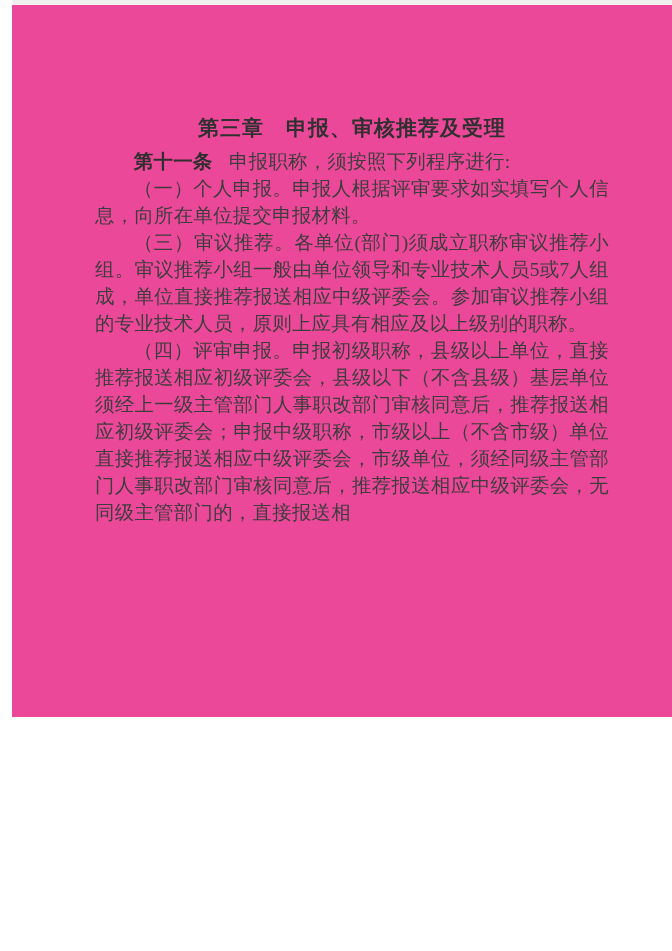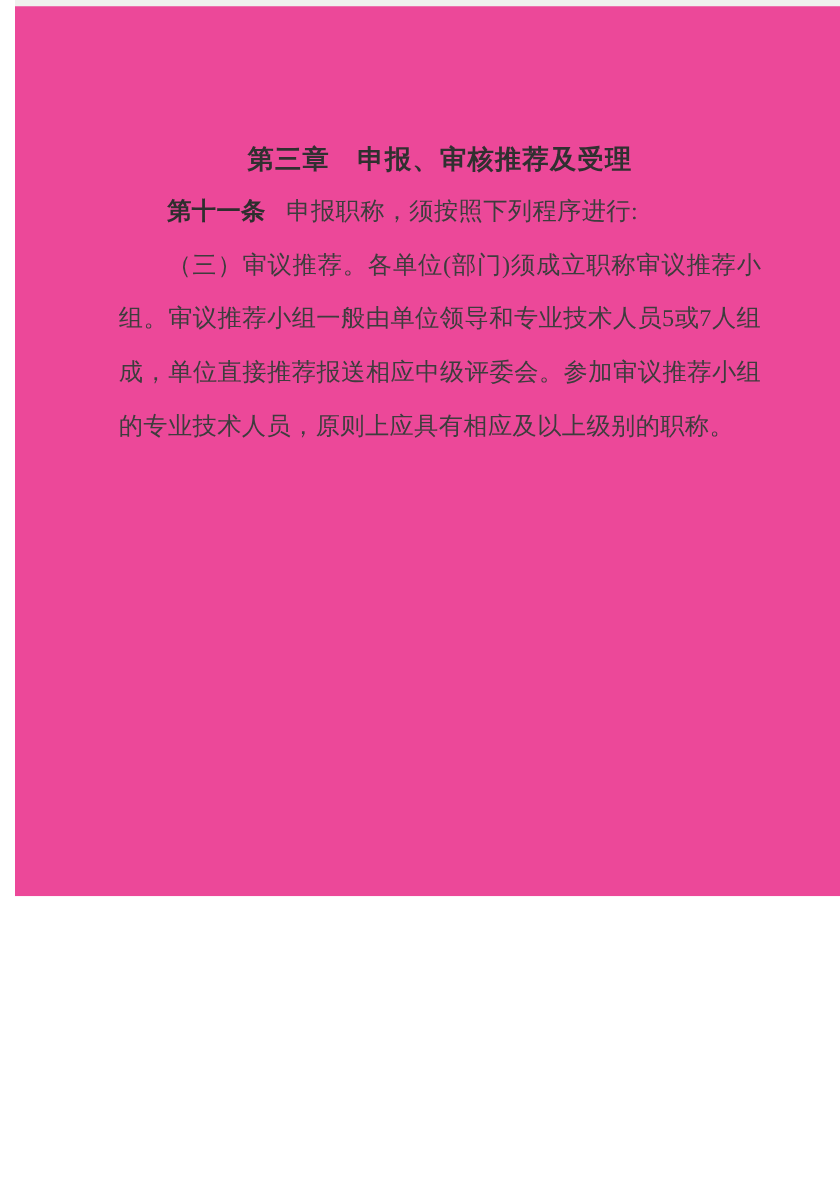--- a/index.html
+++ b/index.html
@@ -43,21 +43,21 @@
     font-size: 21px;
     line-height: 35px;
     font-weight: bold;
     color: #303030;
     font-family: "Liberation Sans", "DejaVu Sans", sans-serif;
     letter-spacing: 1px;
   }
   .para {
     margin: 0;
     font-size: 19.4px;
-    line-height: 43px;
+    line-height: 27px;
     text-indent: 2em;
     text-align: justify;
     text-justify: inter-character;
     letter-spacing: 0.3px;
     color: #3d3d3d;
   }
   .lead:not(:empty) {
     font-weight: bold;
     color: #2e2e2e;
     font-family: "Liberation Sans", "DejaVu Sans", sans-serif;
@@ -78,21 +78,23 @@
 
 <div class="page">
   <div class="scan-top-edge"></div>
   <div class="scan-right-edge"></div>
 
   <div class="content">
     <h1 class="title">第三章　申报、审核推荐及受理</h1>
 
     <p class="para"><span class="lead">第十一条</span><span>申报职称，须按照下列程序进行:</span></p>
 
+    <p class="para"><span class="lead"></span><span>（一）个人申报。申报人根据评审要求如实填写个人信息，向所在单位提交申报材料。</span></p>
 
 
     <p class="para"><span class="lead"></span><span>（三）审议推荐。各单位(部门)须成立职称审议推荐小组。审议推荐小组一般由单位领导和专业技术人员5或7人组成，单位直接推荐报送相应中级评委会。参加审议推荐小组的专业技术人员，原则上应具有相应及以上级别的职称。</span></p>
 
 
+    <p class="para"><span class="lead"></span><span>（四）评审申报。申报初级职称，县级以上单位，直接推荐报送相应初级评委会，县级以下（不含县级）基层单位须经上一级主管部门人事职改部门审核同意后，推荐报送相应初级评委会；申报中级职称，市级以上（不含市级）单位直接推荐报送相应中级评委会，市级单位，须经同级主管部门人事职改部门审核同意后，推荐报送相应中级评委会，无同级主管部门的，直接报送相</span></p>
   </div>
 
   <div class="footer">— 6 —</div>
 </div>
 
 </body></html>

